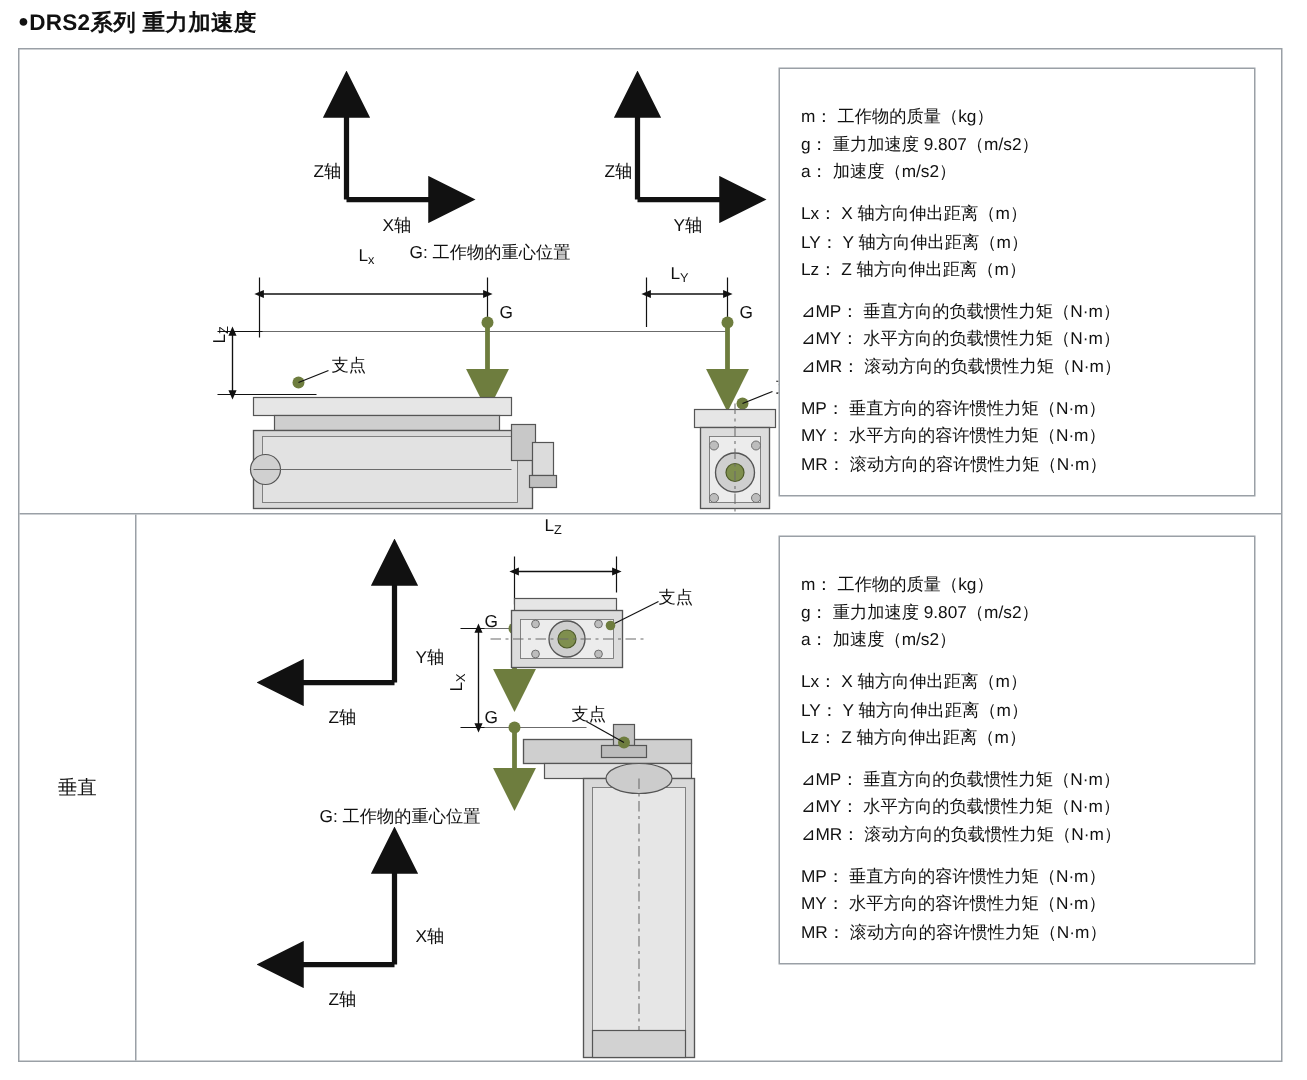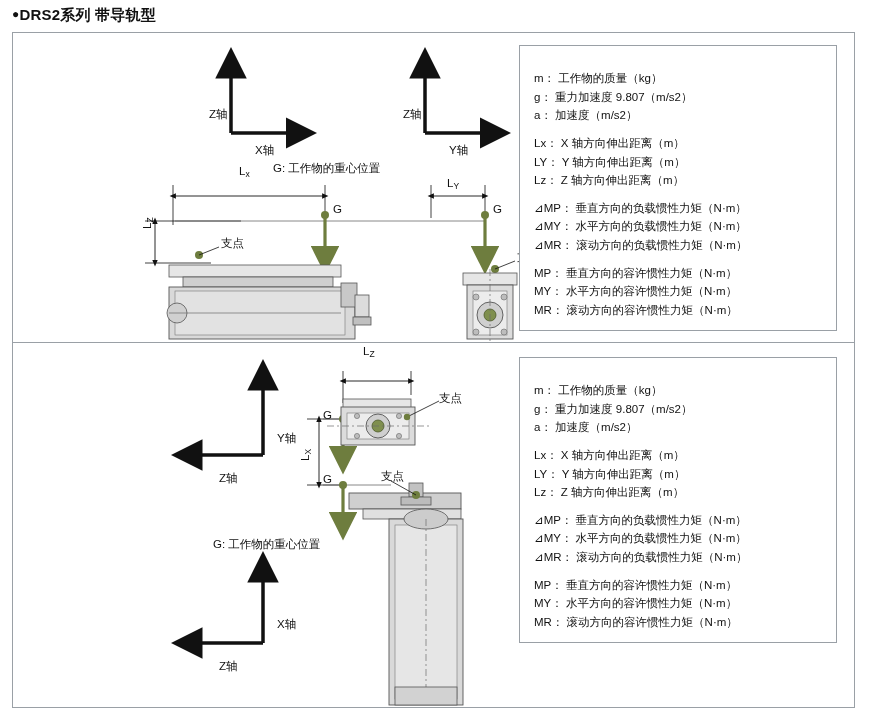--- a/index.html
+++ b/index.html
@@ -49,21 +49,21 @@
   .legend .grp:last-child{margin-bottom:0;}
   .legend .ln{white-space:nowrap;}
   .sub{font-size:8.5px;vertical-align:-2px;}
   .lbl{position:absolute;font-size:11.5px;color:#111;white-space:nowrap;}
   svg{position:absolute;left:0;top:0;overflow:visible;}
 </style>
 </head>
 <body>
 
 <div class="page-title">
-  <span class="bullet">●</span><span>DRS2系列 带导轨型</span>
+  <span class="bullet">●</span><span>DRS2系列 重力加速度</span>
 </div>
 
 <div class="main-table">
 
   <div class="row row-1">
     <div class="row-body">
 
       <svg width="440" height="310">
         <defs>
           <marker id="arrDark" markerWidth="9" markerHeight="9" refX="1" refY="4.5" orient="auto">
@@ -169,20 +169,23 @@
           <div class="ln">MP： 垂直方向的容许惯性力矩（N·m）</div>
           <div class="ln">MY： 水平方向的容许惯性力矩（N·m）</div>
           <div class="ln">MR： 滚动方向的容许惯性力矩（N·m）</div>
         </div>
       </div>
 
     </div>
   </div>
 
   <div class="row row-2">
+    <div class="row-label">
+      <span>垂直</span>
+    </div>
     <div class="row-body">
 
       <svg width="440" height="364">
         <defs>
           <marker id="arrDark2" markerWidth="9" markerHeight="9" refX="1" refY="4.5" orient="auto">
             <polygon points="0,0 9,4.5 0,9" fill="#111"></polygon>
           </marker>
           <marker id="arrGreen2" markerWidth="9" markerHeight="9" refX="1" refY="4.5" orient="auto">
             <polygon points="0,0 9,4.5 0,9" fill="#6e7d3e"></polygon>
           </marker>

